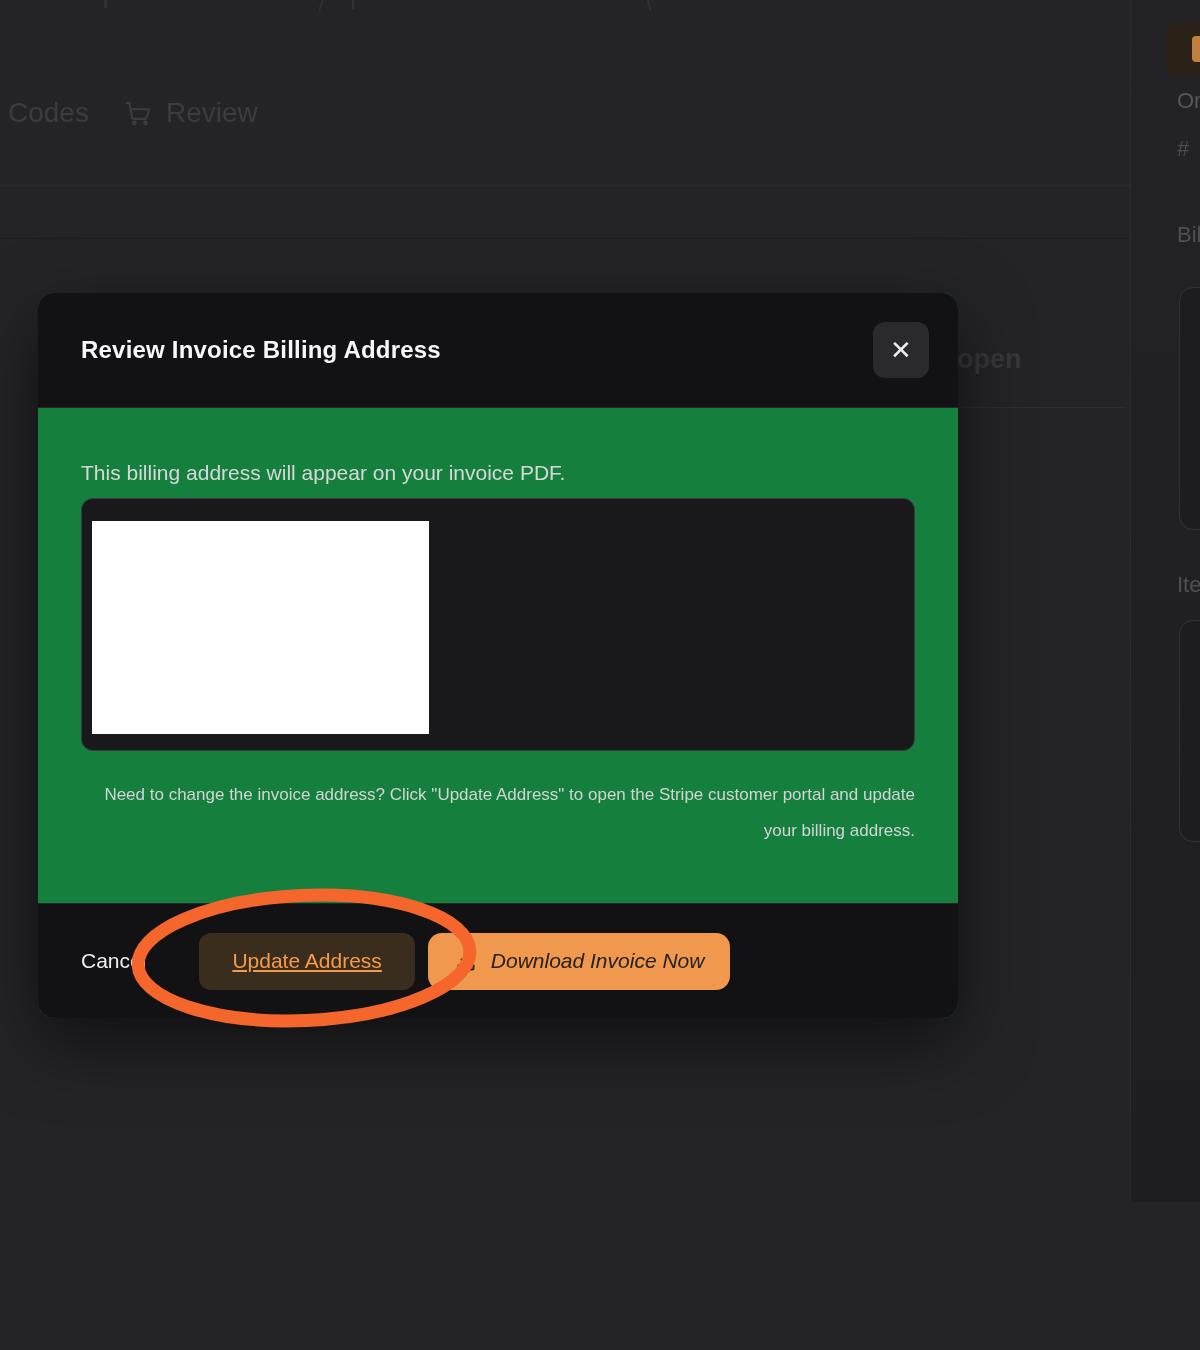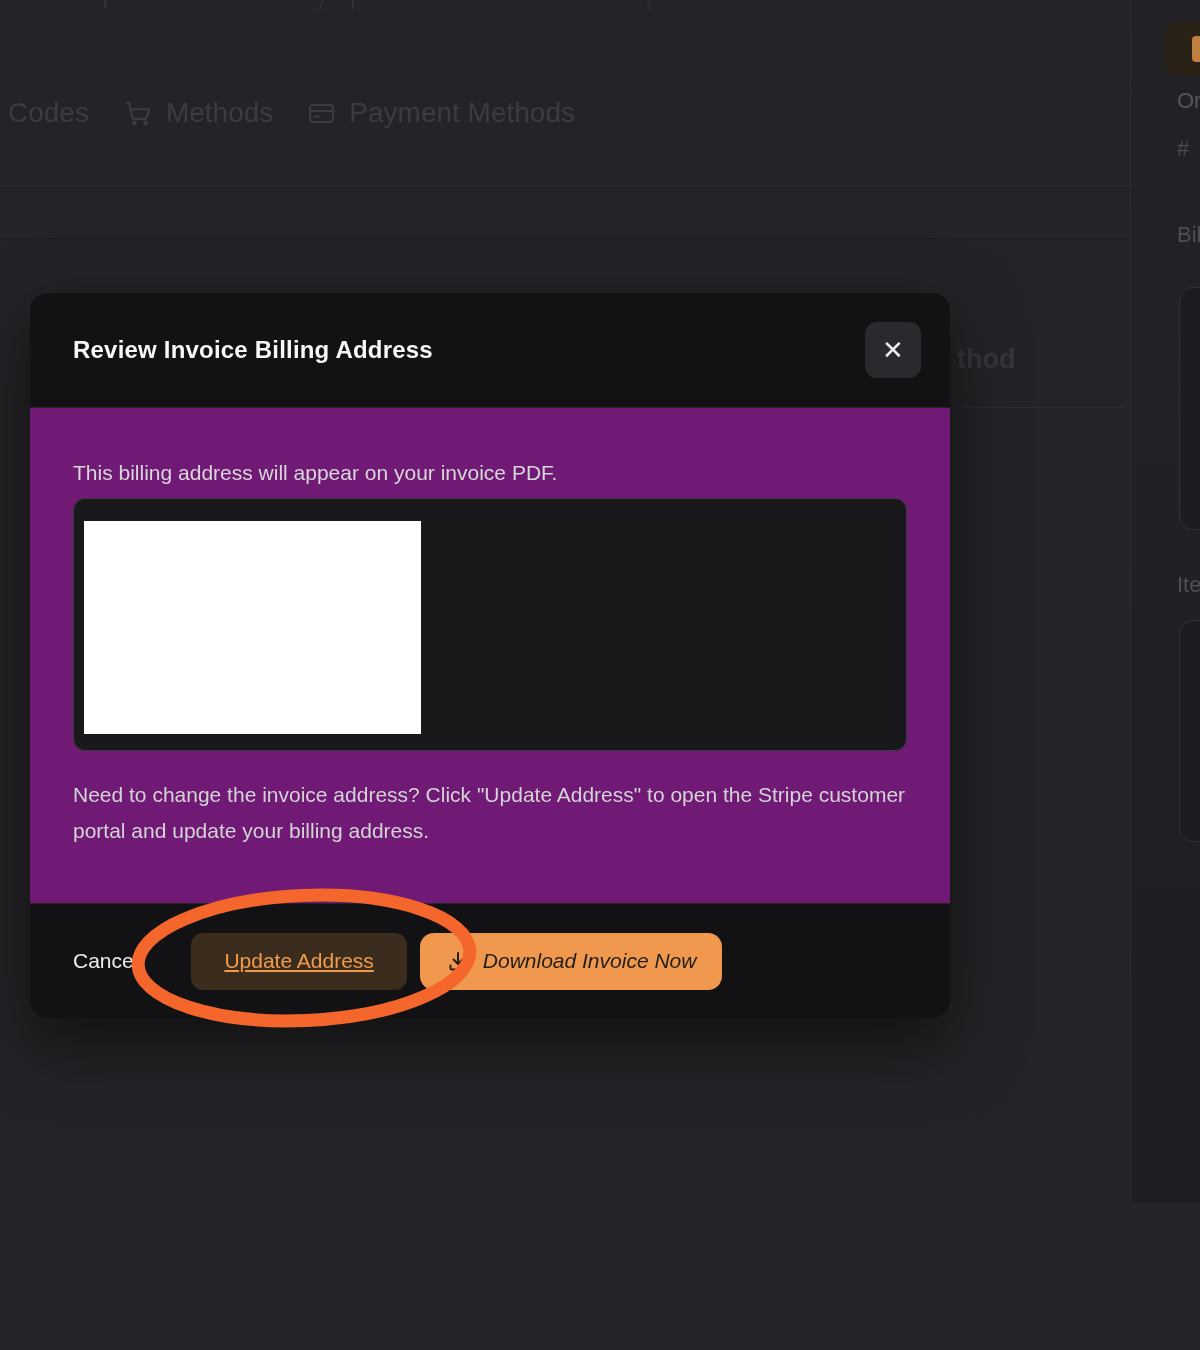--- a/index.html
+++ b/index.html
@@ -17,33 +17,33 @@
 
   
   .side-panel{position:absolute;left:1130px;top:0;width:70px;height:1202px;overflow:hidden;
     background:linear-gradient(#232327,#1e1e22);border-left:1px solid #2b2b30;}
   .sp-btn{position:absolute;left:34px;top:22px;width:52px;height:54px;border-radius:12px;background:#2a2217;}
   .sp-btn .frag{position:absolute;left:27px;top:14px;width:17px;height:26px;border-radius:4px;background:#c08140;}
   .sp-text{position:absolute;left:46px;font-size:22px;color:#53535b;white-space:nowrap;}
   .sp-box{position:absolute;left:48px;width:60px;border:1px solid #313137;border-radius:14px;background:#1d1d21;}
 
   
-  .modal{position:absolute;left:30px;top:293px;width:920px;height:725px;border-radius:16px;
-    background:#701a75;box-shadow:0 25px 70px rgba(0,0,0,.55);z-index:10;overflow:hidden;}
+  .modal{position:absolute;left:38px;top:293px;width:920px;height:725px;border-radius:16px;
+    background:#15803d;box-shadow:0 25px 70px rgba(0,0,0,.55);z-index:10;overflow:hidden;}
   .modal-header{height:115px;background:#121215;border-bottom:1px solid #26262a;
     display:flex;align-items:center;justify-content:space-between;padding:0 29px 0 43px;}
   .modal-title{font-size:24px;font-weight:700;color:#f7f7f8;letter-spacing:.2px;}
   .close-btn{width:56px;height:56px;border-radius:12px;background:#2a2a2e;border:none;cursor:pointer;
     display:flex;align-items:center;justify-content:center;color:#ededee;font-size:26px;line-height:1;}
   .modal-body{padding:52px 43px 0;}
   .lead{margin:0 0 12px;font-size:21px;line-height:26px;color:#d7d7d9;}
   .address-box{position:relative;height:253px;border:1px solid #3a3a40;border-radius:12px;
     background:#19191c;margin-bottom:26px;}
   .white-block{position:absolute;left:10px;top:22px;width:337px;height:213px;background:#ffffff;}
-  .help{margin:0;max-width:852px;font-size:21px;line-height:36px;color:#d3d3d6;}
+  .help{margin:0;max-width:852px;font-size:17px;line-height:36px;color:#d3d3d6;text-align:right;}
   .modal-footer{position:absolute;left:0;bottom:0;width:100%;height:115px;background:#121215;
     border-top:1px solid #26262a;display:flex;align-items:center;padding:0 43px;gap:13px;}
   .btn{border:none;cursor:pointer;font-size:21px;height:57px;display:flex;align-items:center;
     justify-content:center;border-radius:12px;}
   .btn-ghost{background:transparent;color:#ededee;padding:0 18px;margin-left:-18px;}
   .btn-update{background:#3b2d1d;color:#f39b4b;padding:0 33px;margin-left:22px;text-decoration:underline;}
   .btn-download{background:#f0994e;color:#221e19;border-radius:14px;padding:0 26px;gap:13px;font-weight:500;font-style:italic;}
   .btn-download svg{display:block;}
 
   
@@ -64,38 +64,28 @@
       <span>Codes</span>
     </div>
     <div class="tab">
       <span>
         <svg width="30" height="30" viewBox="0 0 24 24" fill="none" stroke="#3b3b42" stroke-width="1.7" stroke-linecap="round" stroke-linejoin="round">
           <circle cx="9" cy="20" r="1.1"></circle>
             <circle cx="18" cy="20" r="1.1"></circle>
           <path d="M3 4h2l2.4 11.5a1.5 1.5 0 0 0 1.5 1.2h8.6a1.5 1.5 0 0 0 1.5-1.2L21 9H6"></path>
         </svg>
       </span>
-      <span>Methods</span>
-    </div>
-    <div class="tab">
-      <span>
-        <svg width="29" height="29" viewBox="0 0 24 24" fill="none" stroke="#3b3b42" stroke-width="1.7" stroke-linecap="round" stroke-linejoin="round">
-          <rect x="2.5" y="5" width="19" height="14" rx="2.5"></rect>
-          <line x1="2.5" y1="10" x2="21.5" y2="10"></line>
-          <line x1="6" y1="14.5" x2="10" y2="14.5"></line>
-        </svg>
-      </span>
-      <span>Payment Methods</span>
+      <span>Review</span>
     </div>
   </div>
 
   <div class="bg-divider" style="top:185px;width:1130px;"></div>
   <div class="tab-section-edge"></div>
 
-  <div class="bg-heading-frag">thod</div>
+  <div class="bg-heading-frag">open</div>
   <div class="bg-divider" style="top:407px;left:958px;width:168px;"></div>
 
   <div class="side-panel">
     <div class="sp-btn">
       <span class="frag"></span>
     </div>
     <div class="sp-text" style="top:88px;color:#55555c;">Or</div>
     <div class="sp-text" style="top:136px;color:#4b4b53;">#</div>
     <div class="sp-text" style="top:222px;color:#4e4e56;">Bil</div>
     <div class="sp-box" style="top:287px;height:243px;"></div>

